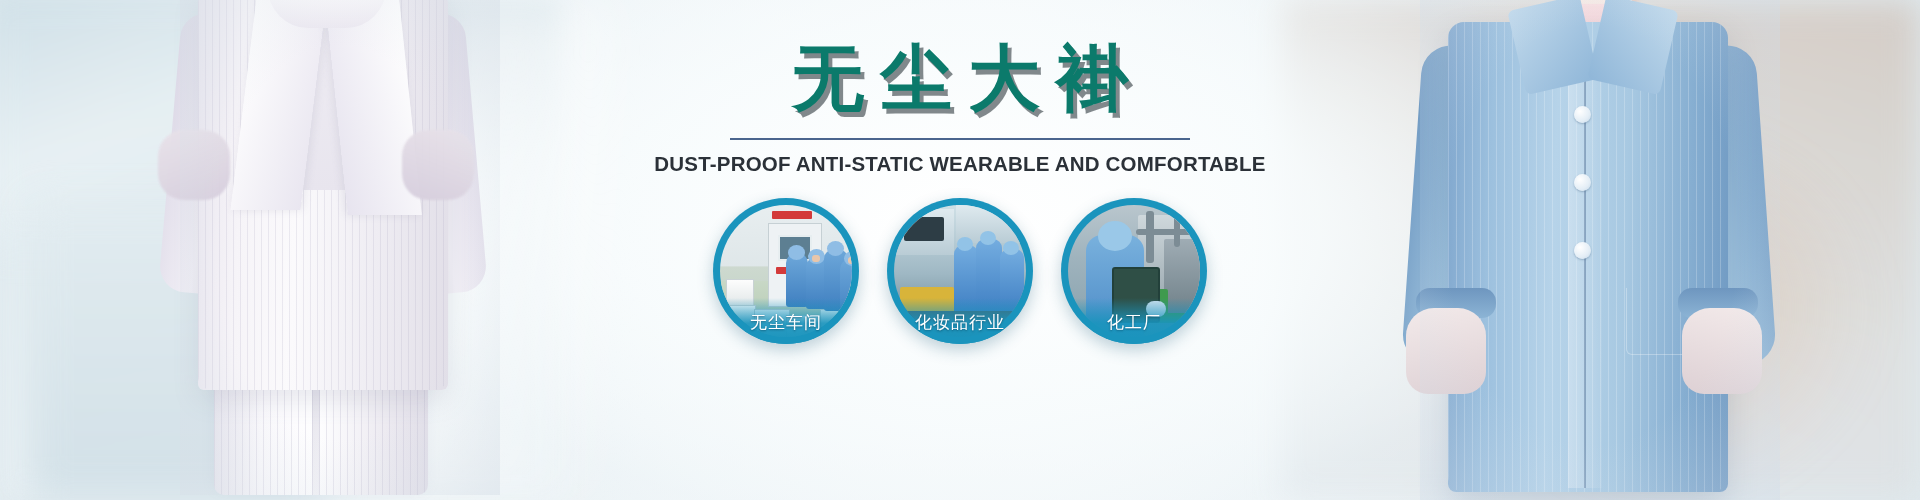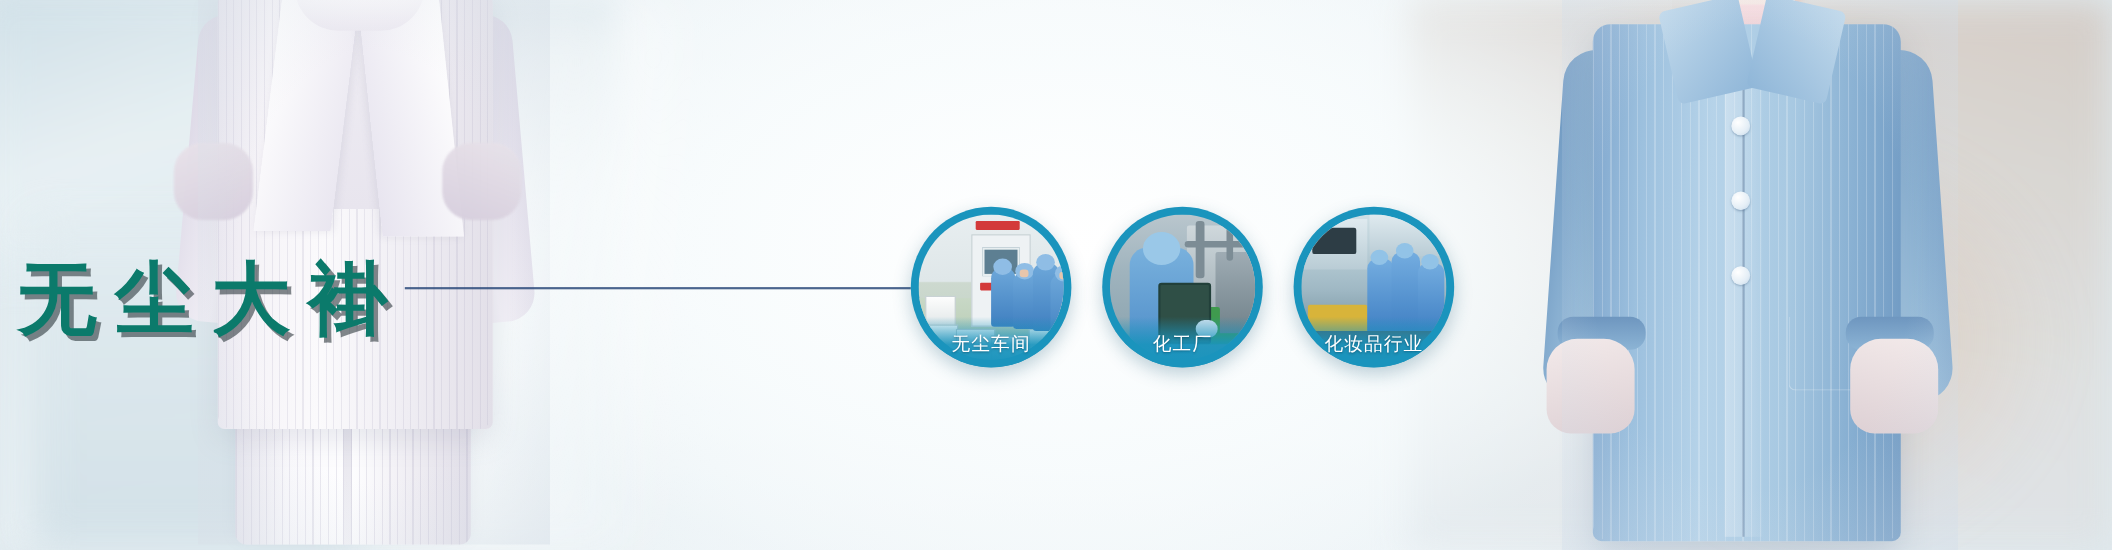--- a/index.html
+++ b/index.html
@@ -215,21 +215,21 @@
     border:1px solid rgba(255,255,255,.30);border-top:none;border-radius:0 0 6px 6px;
   }
   .mr-shade{
     position:absolute;left:30px;top:0;width:360px;height:515px;
     background:radial-gradient(ellipse at 48% 48%, rgba(255,255,255,0) 55%, rgba(210,222,234,.45) 100%);
   }
 
   
   .content{
     position:absolute;left:0;top:0;width:1920px;height:500px;
-    display:flex;flex-direction:row;align-items:center;
+    display:flex;flex-direction:column;align-items:center;
   }
   .title{
     margin-top:42px;
     font-family:"DejaVu Sans","Liberation Sans",sans-serif;
     font-size:72px;font-weight:bold;letter-spacing:16px;
     color:#0b7a6b;
     text-shadow:4px 5px 0 rgba(30,40,45,.55);
     line-height:1;
     padding-left:16px;
   }
@@ -368,20 +368,21 @@
     <div class="mr-gloveR"></div>
     <div class="mr-shade"></div>
   </div>
 
   <div class="content">
 
     <div class="title">无尘大褂</div>
 
     <div class="rule"></div>
 
+    <div class="subtitle-en">DUST-PROOF ANTI-STATIC WEARABLE AND COMFORTABLE</div>
 
 
     <div class="badges">
 
       <div class="badge">
         <div class="badge-photo">
           <div class="scene1">
             <div class="s1-floor"></div>
             <div class="s1-stripe"></div>
             <div class="s1-door"></div>
@@ -404,54 +405,54 @@
             <div class="s1-hood" style="left:124px;top:46px;"></div>
             <div class="s1-face" style="left:128px;top:52px;"></div>
           </div>
         </div>
         <div class="badge-veil"></div>
         <div class="badge-label">无尘车间</div>
       </div>
 
       <div class="badge">
         <div class="badge-photo">
-          <div class="scene2">
-            <div class="s2-mach" style="left:70px;top:10px;width:62px;height:110px;"></div>
-            <div class="s2-mach" style="left:96px;top:34px;width:38px;height:76px;background:linear-gradient(180deg,#9facb4,#6f8088);"></div>
-            <div class="s2-pipe" style="left:78px;top:6px;width:8px;height:52px;"></div>
-            <div class="s2-pipe" style="left:106px;top:2px;width:6px;height:40px;"></div>
-            <div class="s2-pipe" style="left:68px;top:24px;width:58px;height:6px;"></div>
-            <div class="s2-green" style="left:62px;top:108px;width:76px;height:10px;"></div>
-            <div class="s2-green" style="left:88px;top:84px;width:12px;height:34px;"></div>
-            <div class="s2-worker"></div>
-            <div class="s2-hood"></div>
-            <div class="s2-tab"></div>
-            <div class="s2-hand"></div>
-          </div>
-        </div>
-        <div class="badge-veil"></div>
-        <div class="badge-label">化工厂</div>
-      </div>
-
-      <div class="badge">
-        <div class="badge-photo">
           <div class="scene3">
             <div class="s3-panel" style="left:2px;top:4px;width:58px;height:46px;"></div>
             <div class="s3-panel" style="left:62px;top:0px;width:70px;height:38px;"></div>
             <div class="s3-dark" style="left:10px;top:12px;width:40px;height:24px;"></div>
             <div class="s3-yellow" style="left:6px;top:82px;width:54px;height:26px;"></div>
             <div class="s3-dark" style="left:2px;top:106px;width:70px;height:18px;"></div>
             <div class="s3-worker" style="left:60px;top:40px;width:24px;height:68px;"></div>
             <div class="s3-hood" style="left:63px;top:32px;"></div>
             <div class="s3-worker" style="left:82px;top:34px;width:26px;height:74px;"></div>
             <div class="s3-hood" style="left:86px;top:26px;"></div>
             <div class="s3-worker" style="left:106px;top:44px;width:24px;height:64px;"></div>
             <div class="s3-hood" style="left:109px;top:36px;"></div>
             <div class="s3-dark" style="left:0px;bottom:0;width:146px;height:26px;background:#47636e;"></div>
           </div>
         </div>
         <div class="badge-veil"></div>
         <div class="badge-label">化妆品行业</div>
       </div>
 
+      <div class="badge">
+        <div class="badge-photo">
+          <div class="scene2">
+            <div class="s2-mach" style="left:70px;top:10px;width:62px;height:110px;"></div>
+            <div class="s2-mach" style="left:96px;top:34px;width:38px;height:76px;background:linear-gradient(180deg,#9facb4,#6f8088);"></div>
+            <div class="s2-pipe" style="left:78px;top:6px;width:8px;height:52px;"></div>
+            <div class="s2-pipe" style="left:106px;top:2px;width:6px;height:40px;"></div>
+            <div class="s2-pipe" style="left:68px;top:24px;width:58px;height:6px;"></div>
+            <div class="s2-green" style="left:62px;top:108px;width:76px;height:10px;"></div>
+            <div class="s2-green" style="left:88px;top:84px;width:12px;height:34px;"></div>
+            <div class="s2-worker"></div>
+            <div class="s2-hood"></div>
+            <div class="s2-tab"></div>
+            <div class="s2-hand"></div>
+          </div>
+        </div>
+        <div class="badge-veil"></div>
+        <div class="badge-label">化工厂</div>
+      </div>
+
     </div>
   </div>
 </div>
 
 </body></html>

